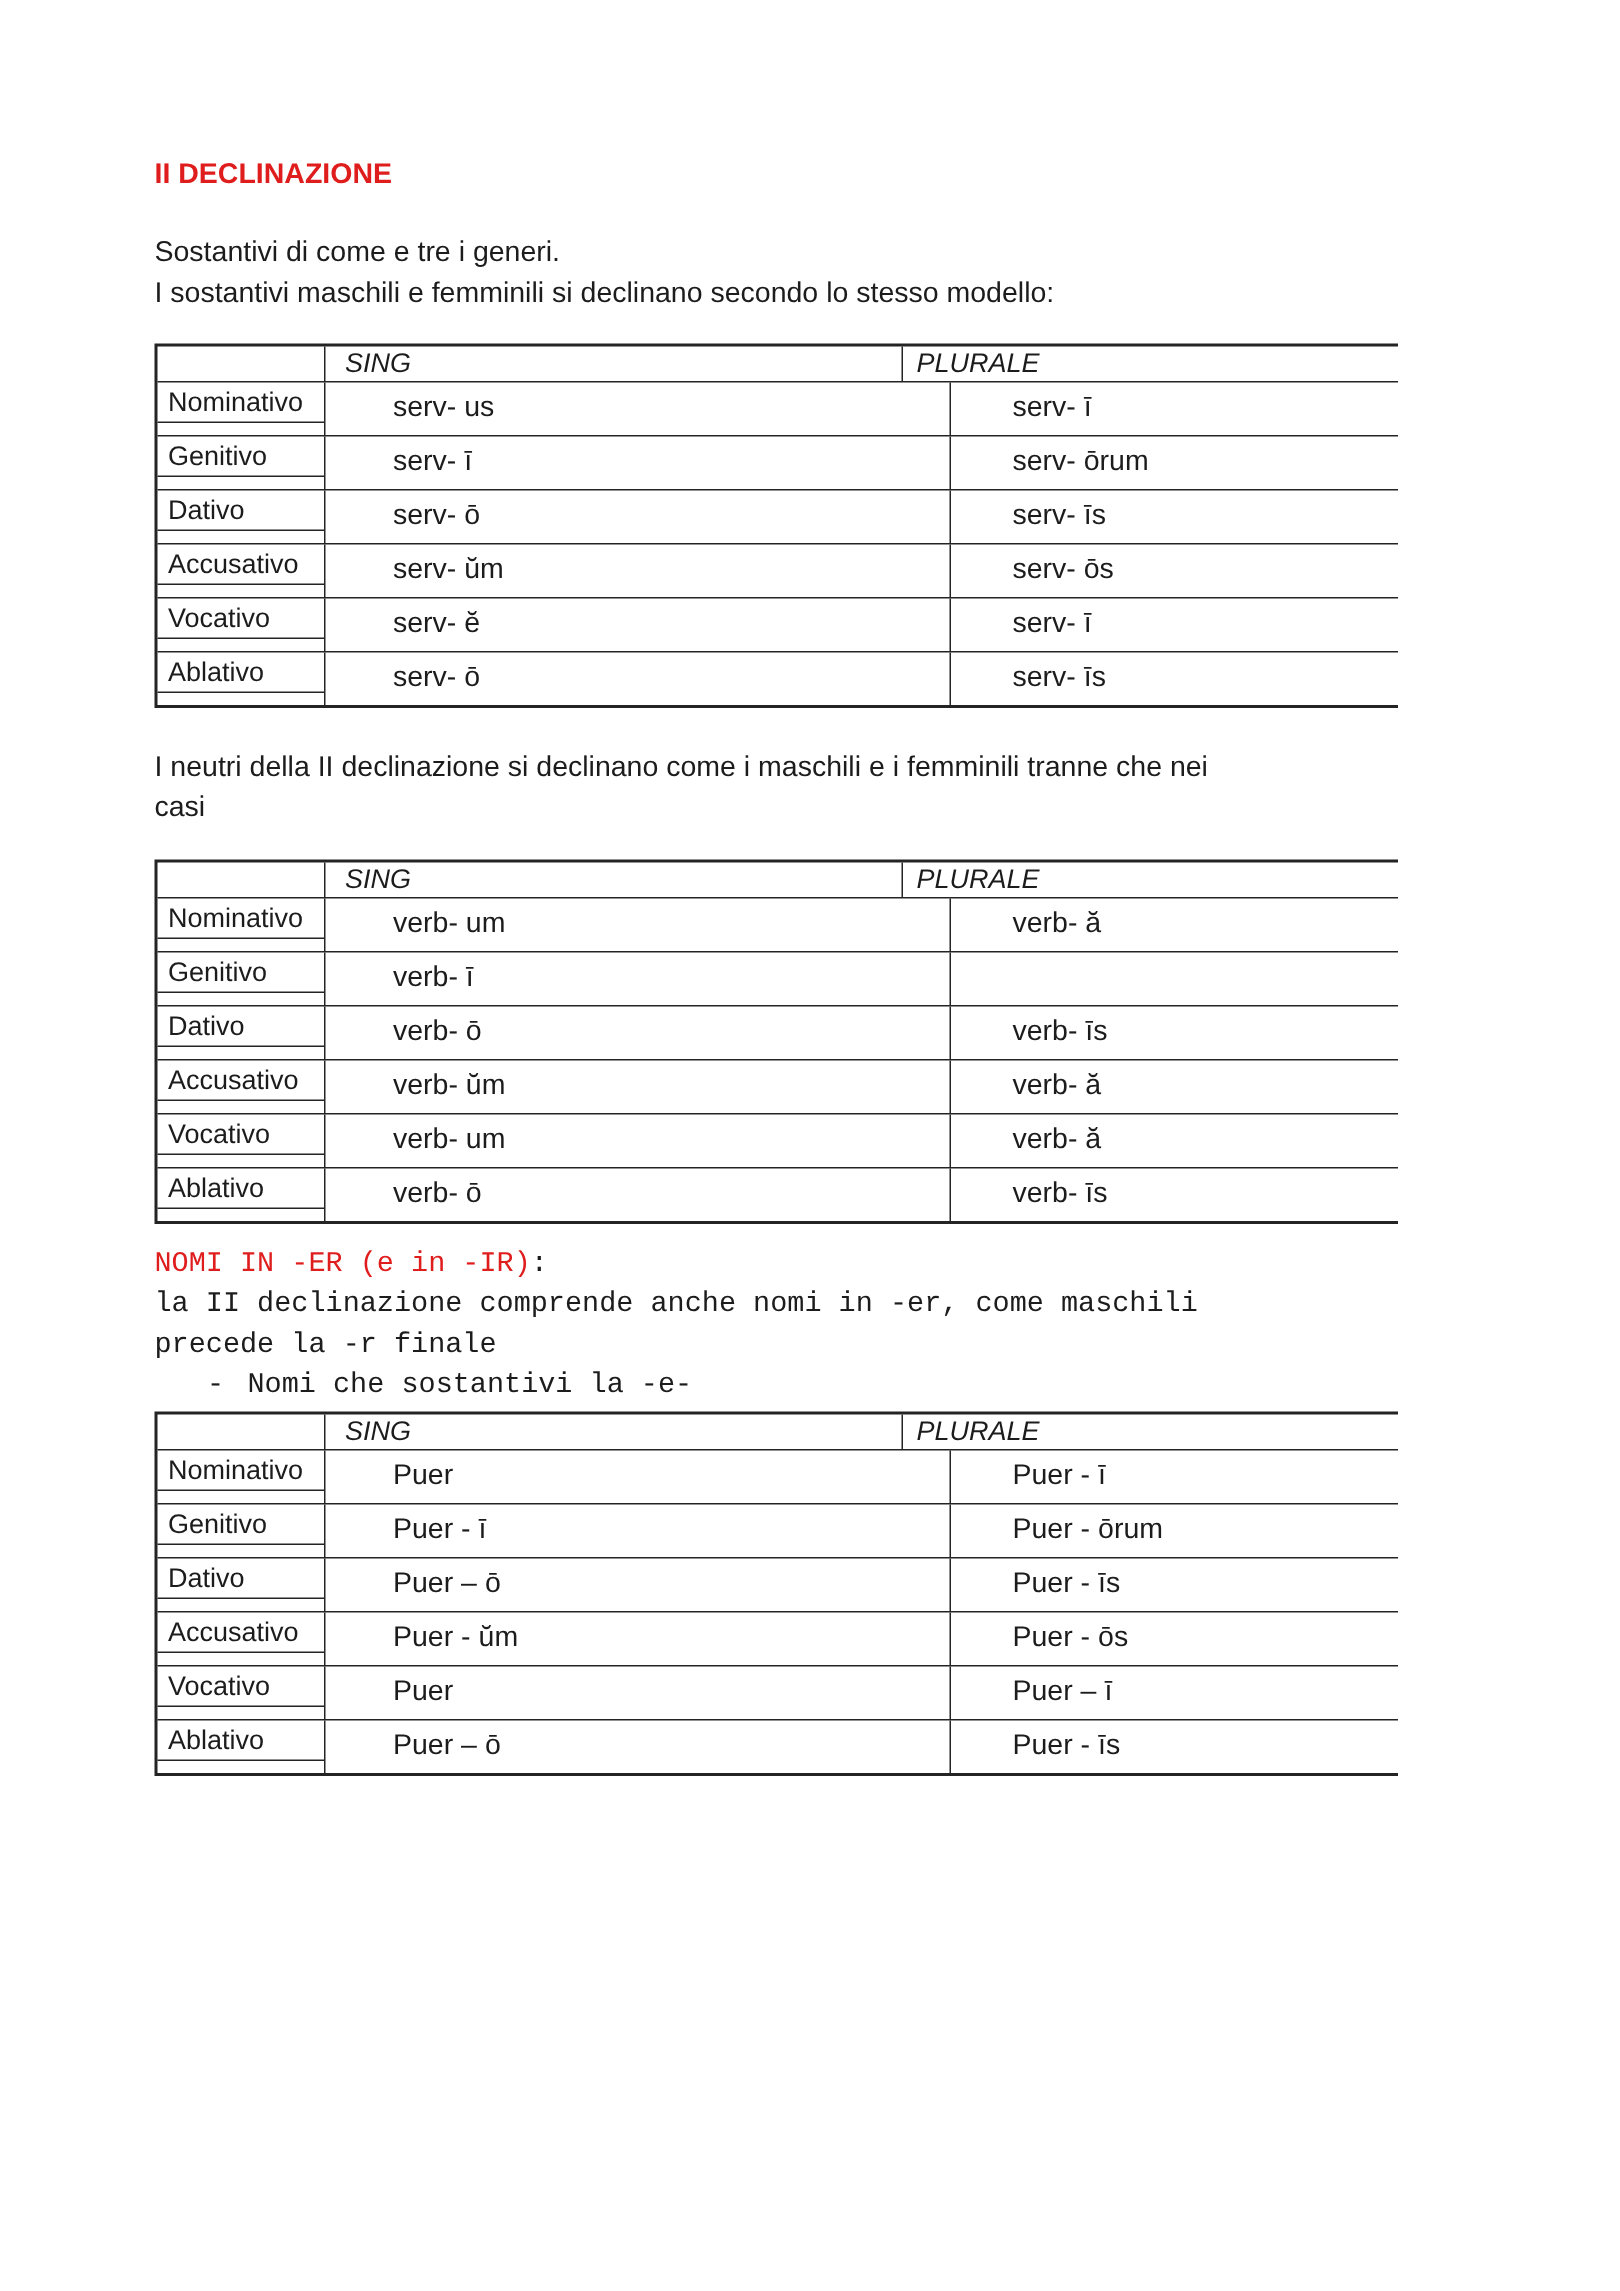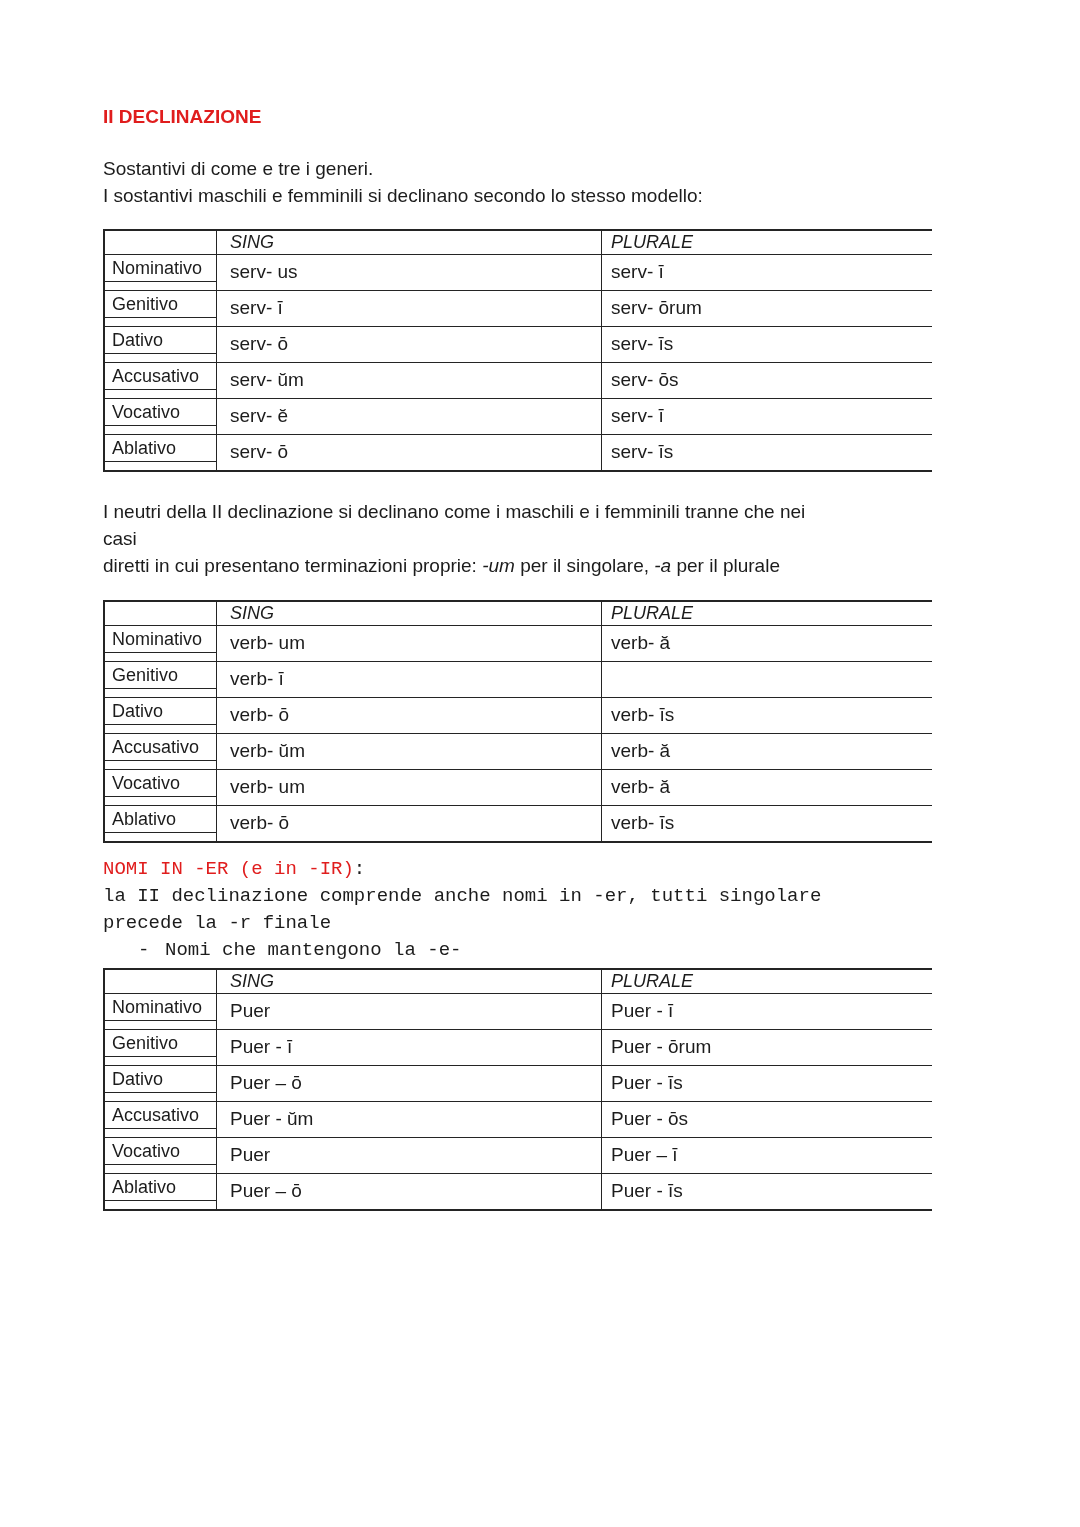--- a/index.html
+++ b/index.html
@@ -41,21 +41,21 @@
     width: 874px;
     border: 2px solid #242424;
     background: #fff;
   }
   .t1 { margin-top: 20px; }
   .t2 { margin-top: 21px; }
   .t3 { margin-top: 4px; }
 
   .t-row { display: flex; }
   .t-row.header { height: 23px; }
-  .t-row.data { height: 36px; border-top: 1.5px solid #242424; }
+  .t-row.data { height: 36px; border-top: 1.5px solid #242424; gap: 32px; }
 
   .cell { box-sizing: border-box; }
   .c1 { width: 112px; border-right: 1.5px solid #242424; }
   .c2 { width: 385px; border-right: 1.5px solid #242424; padding-left: 13px; }
   .c3 { flex: 1; padding-left: 9px; }
 
   .header .c2, .header .c3 {
     font-style: italic;
     font-size: 18px;
     line-height: 21px;
@@ -160,21 +160,20 @@
             <div class="form"><span>serv- </span><b>ō</b></div>
           </div>
         <div class="cell c3">
             <div class="form"><span>serv- </span><b>īs</b></div>
           </div>
       </div>
     </div>
 
     <div class="neuter-note">
       <div>I neutri della II declinazione si declinano come i maschili e i femminili tranne che nei casi</div>
-      <div><span>diretti in cui presentano terminazioni proprie: </span><span class="em">-um</span><span> per il singolare, </span><span class="em">-a</span><span> per il plurale</span></div>
     </div>
 
     <div class="decl-table t2">
       <div class="t-row header">
         <div class="cell c1"></div>
         <div class="cell c2">SING</div>
         <div class="cell c3">PLURALE</div>
       </div>
       <div class="t-row data">
         <div class="cell c1">
@@ -236,23 +235,23 @@
             <div class="form"><span>verb- </span><b>ō</b></div>
           </div>
         <div class="cell c3">
             <div class="form"><span>verb- </span><b>īs</b></div>
           </div>
       </div>
     </div>
 
     <div class="er-section">
       <div class="er-heading-line"><span class="red-heading">NOMI IN -ER (e in -IR)</span><span class="heading-colon">:</span></div>
-      <div>la II declinazione comprende anche nomi in -er, tutti singolare</div>
+      <div>la II declinazione comprende anche nomi in -er, come maschili</div>
       <div>precede la -r finale</div>
-      <div class="bullet-line"><span class="bullet-marker">-</span><span>Nomi che mantengono la -e-</span></div>
+      <div class="bullet-line"><span class="bullet-marker">-</span><span>Nomi che sostantivi la -e-</span></div>
     </div>
 
     <div class="decl-table t3">
       <div class="t-row header">
         <div class="cell c1"></div>
         <div class="cell c2">SING</div>
         <div class="cell c3">PLURALE</div>
       </div>
       <div class="t-row data">
         <div class="cell c1">

